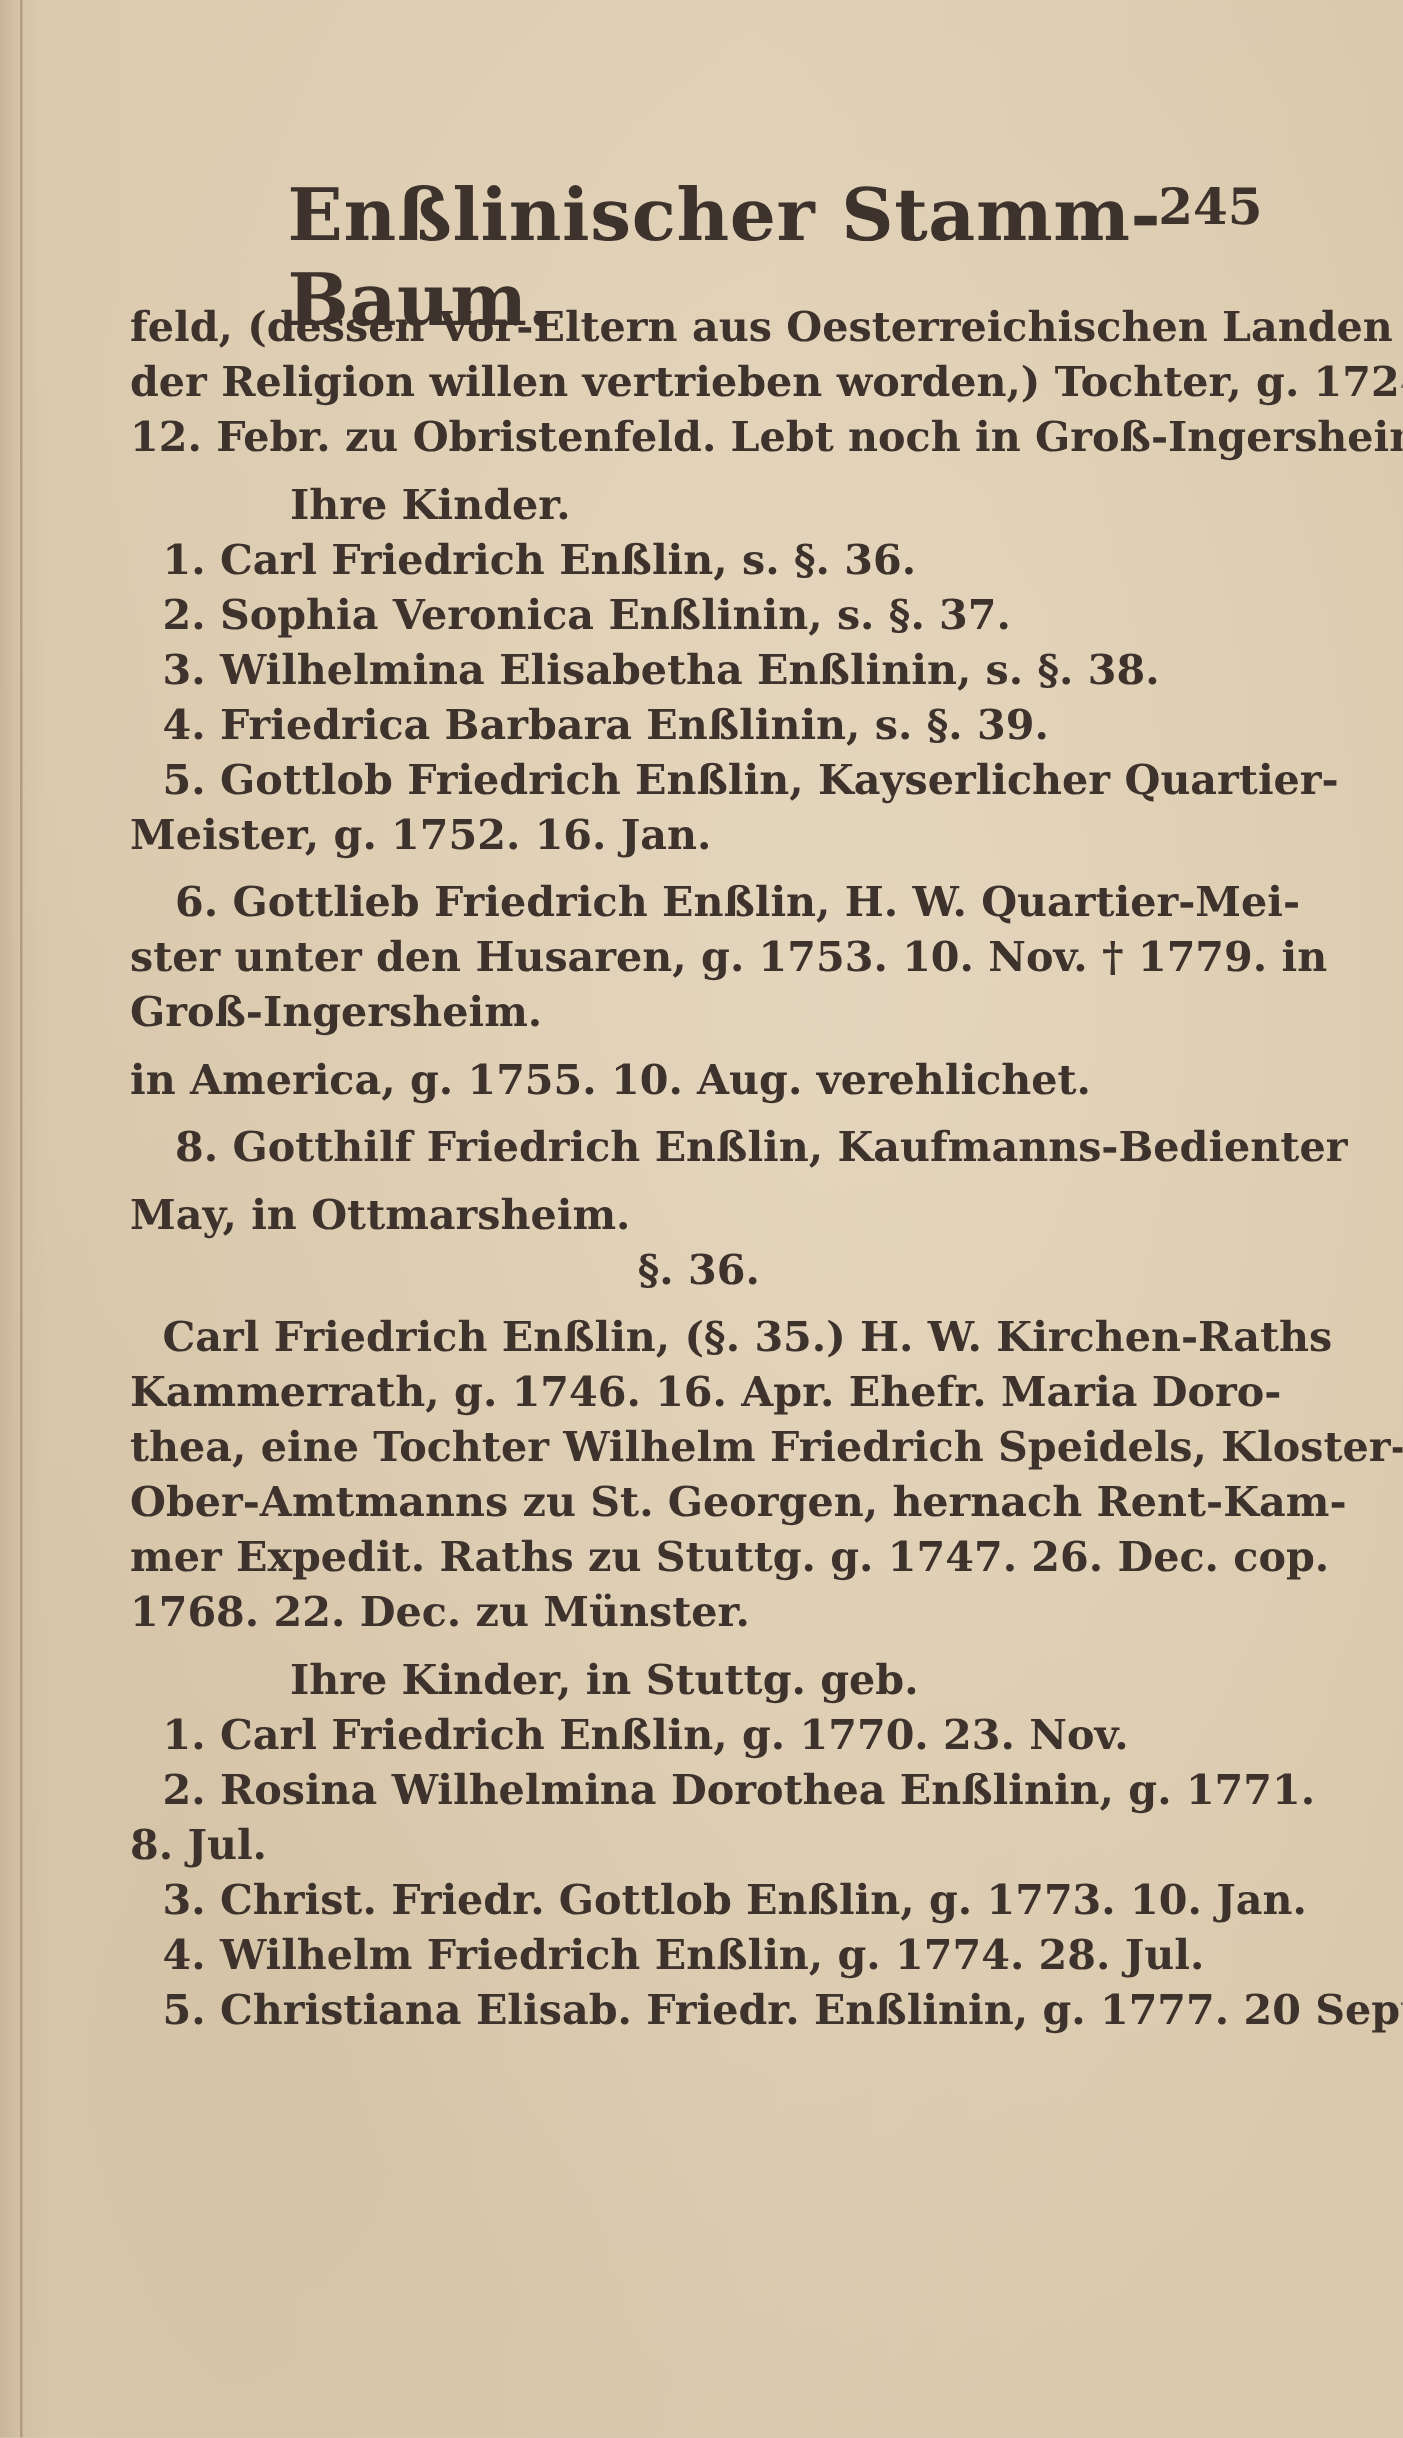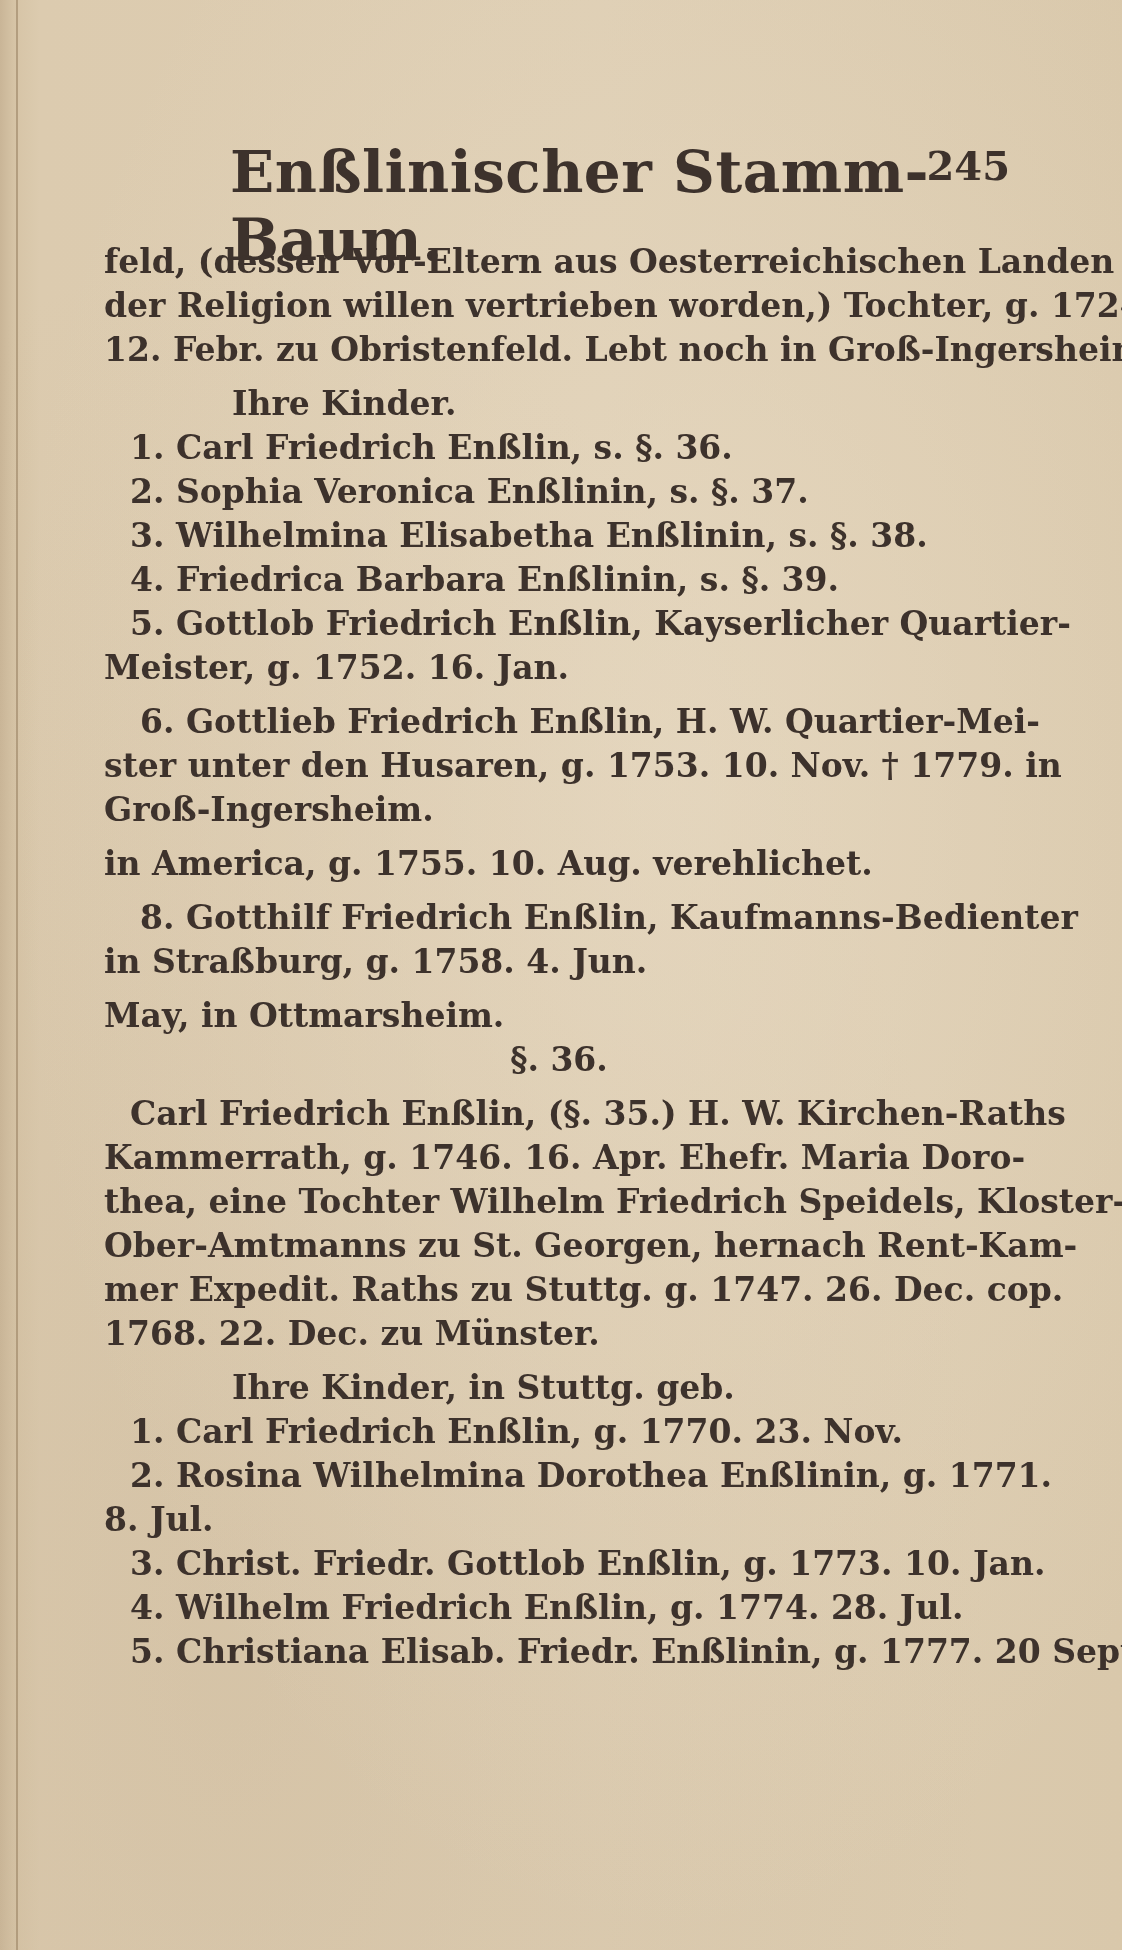--- a/index.html
+++ b/index.html
@@ -78,21 +78,20 @@
       <div class="gap-s">
         <div class="line indent3">6. Gottlieb Friedrich Enßlin, H. W. Quartier-Mei-</div>
         <div class="line">ster unter den Husaren, g. 1753. 10. Nov. † 1779. in</div>
         <div class="line">Groß-Ingersheim.</div>
       </div>
       <div class="gap-s">
         <div class="line">in America, g. 1755. 10. Aug. verehlichet.</div>
       </div>
       <div class="gap-s">
         <div class="line indent3">8. Gotthilf Friedrich Enßlin, Kaufmanns-Bedienter</div>
-        <div class="line">in Straßburg, g. 1758. 4. Jun.</div>
       </div>
       <div class="gap-s">
         <div class="line">May, in Ottmarsheim.</div>
       </div>
     </div>
 
     <div class="line center">§. 36.</div>
 
     <div class="gap-s">
       <div class="line indent1">Carl Friedrich Enßlin, (§. 35.) H. W. Kirchen-Raths</div>

